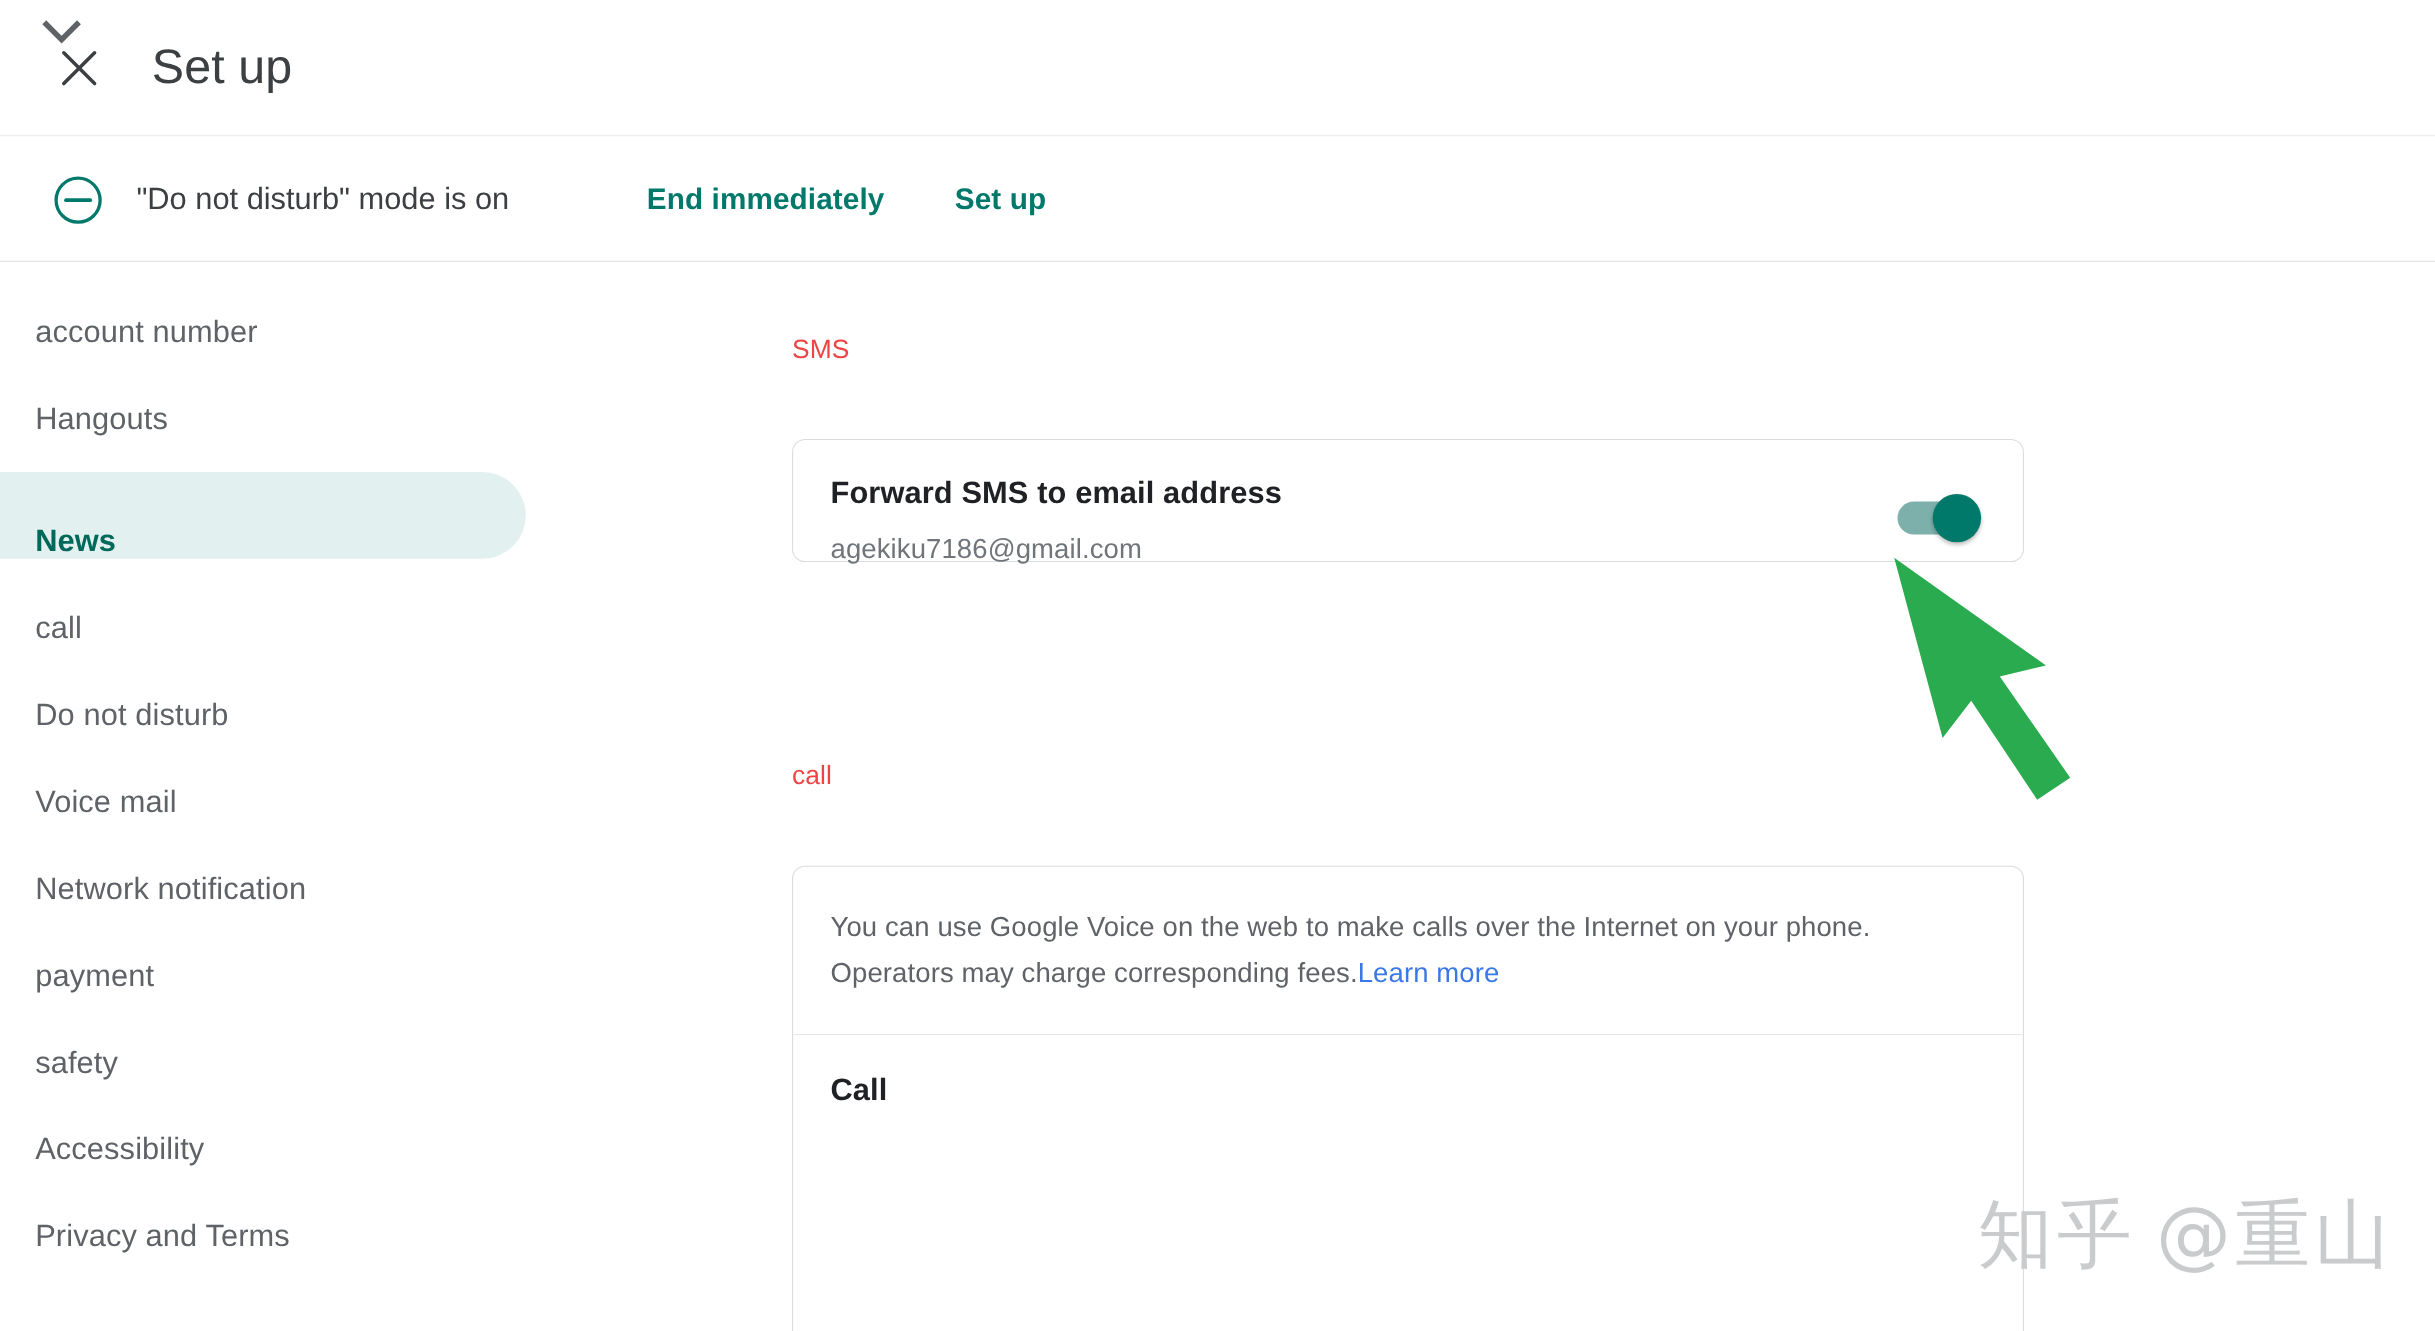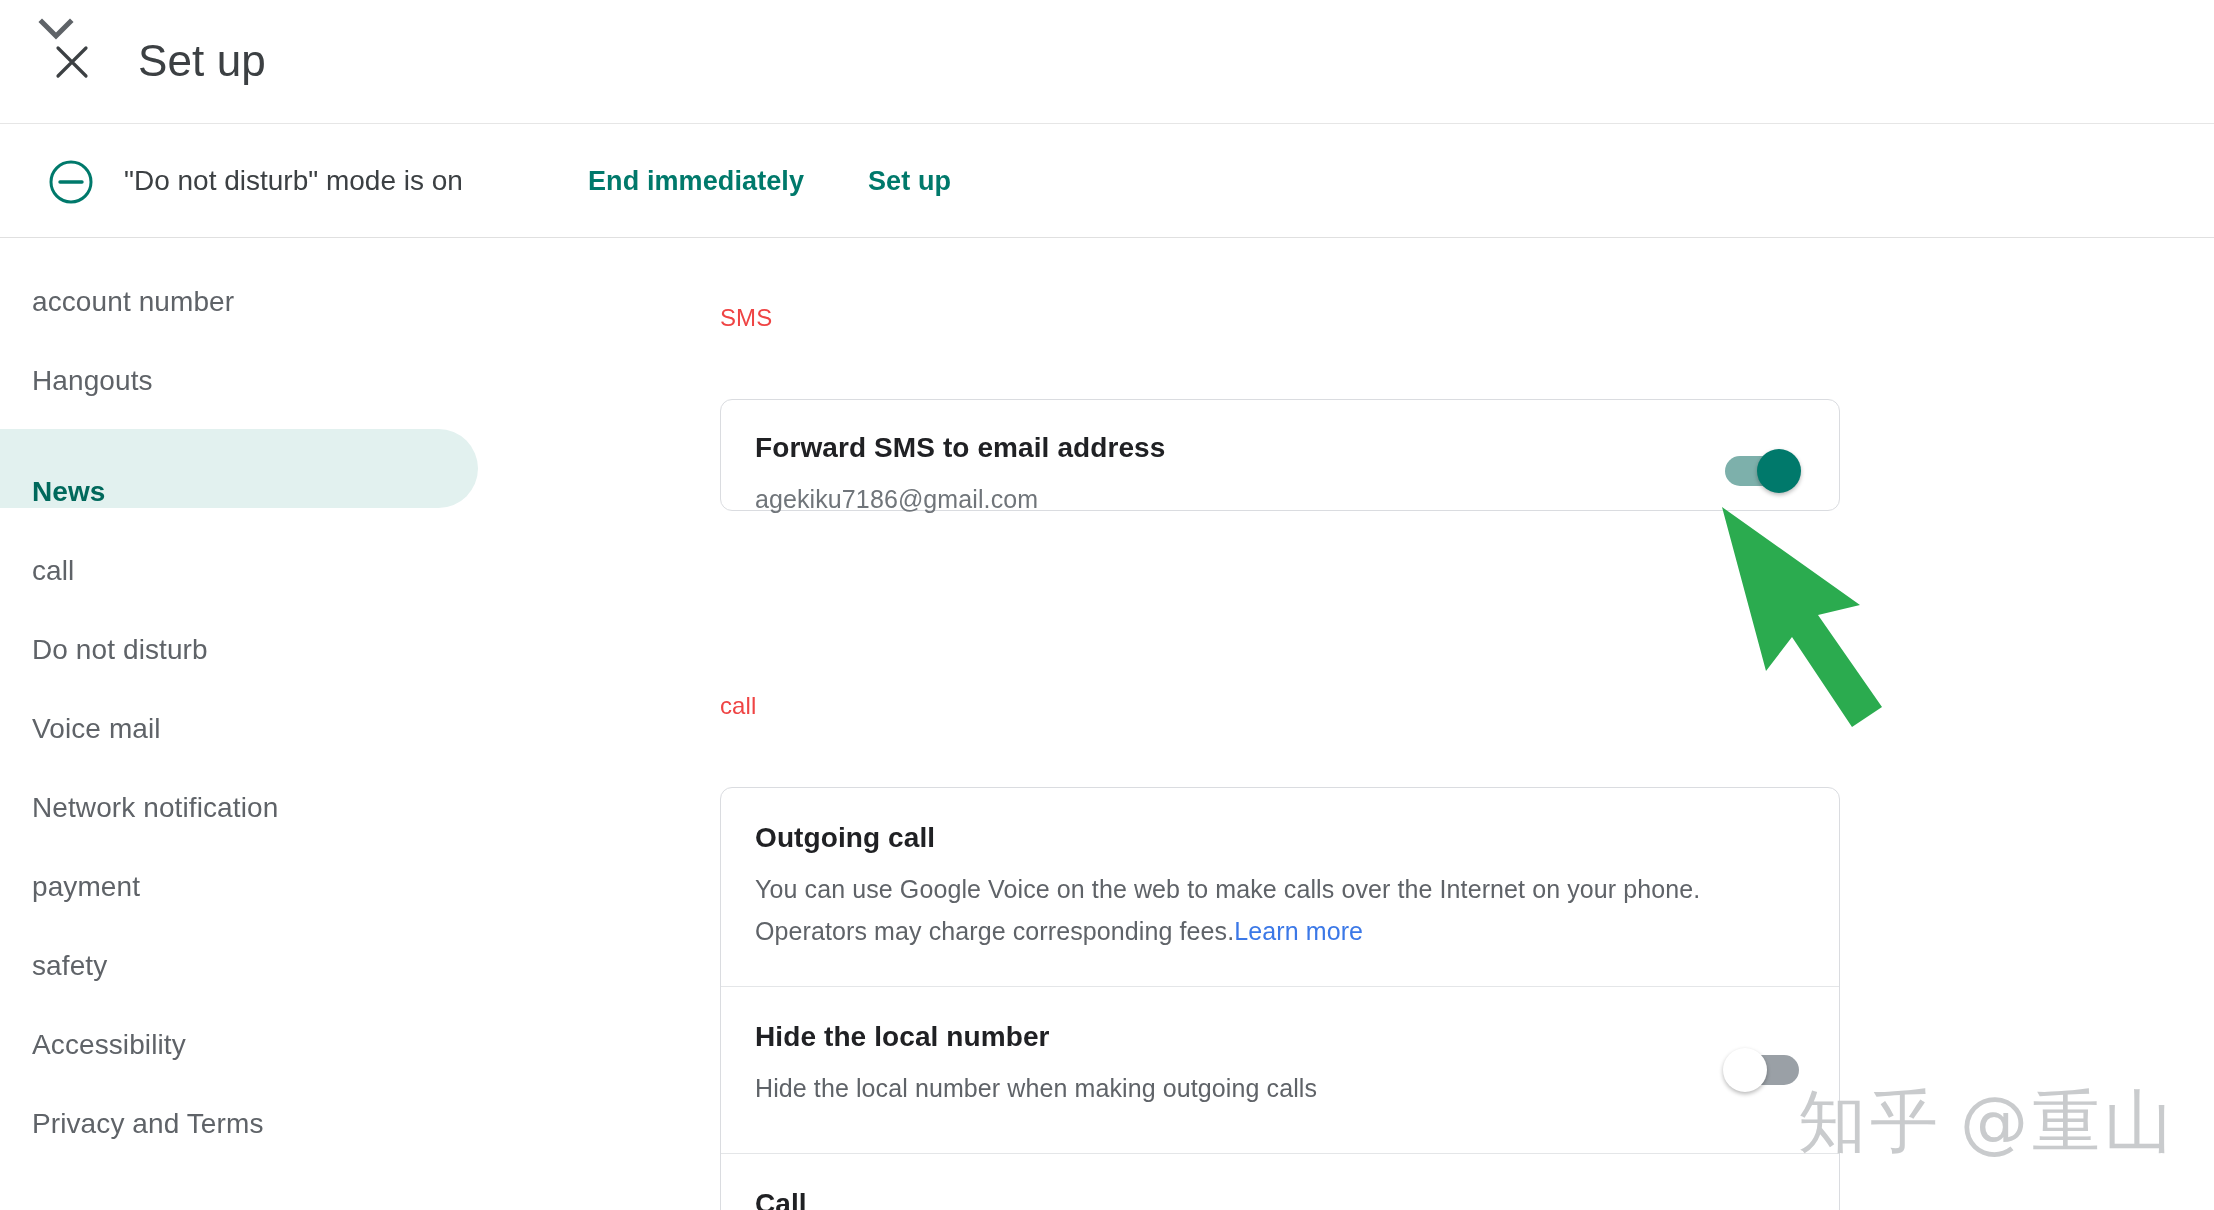--- a/index.html
+++ b/index.html
@@ -223,32 +223,23 @@
         <span class="knob"></span>
       </div>
     </div>
   </div>
 
   <div class="section-title" style="left:240px;top:453px;">call</div>
 
   <div class="card" style="left:240px;top:265px;margin-top:283px;width:1120px;height:440px;">
 
     <div class="row">
-      <p class="row-title">Outgoing call</p>
       <p class="row-sub"><span>You can use Google Voice on the web to make calls over the Internet on your phone. Operators may charge corresponding fees.</span><a class="link">Learn more</a></p>
     </div>
 
-    <div class="row" style="padding-bottom:44px;">
-      <p class="row-title">Hide the local number</p>
-      <p class="row-sub">Hide the local number when making outgoing calls</p>
-      <div class="toggle off">
-        <span class="track"></span>
-        <span class="knob"></span>
-      </div>
-    </div>
 
     <div class="row">
       <p class="row-title">Call</p>
 
     </div>
   </div>
 </div>
 
 <div class="arrow-anno">
   <svg width="260" height="240" viewBox="0 0 260 240">

